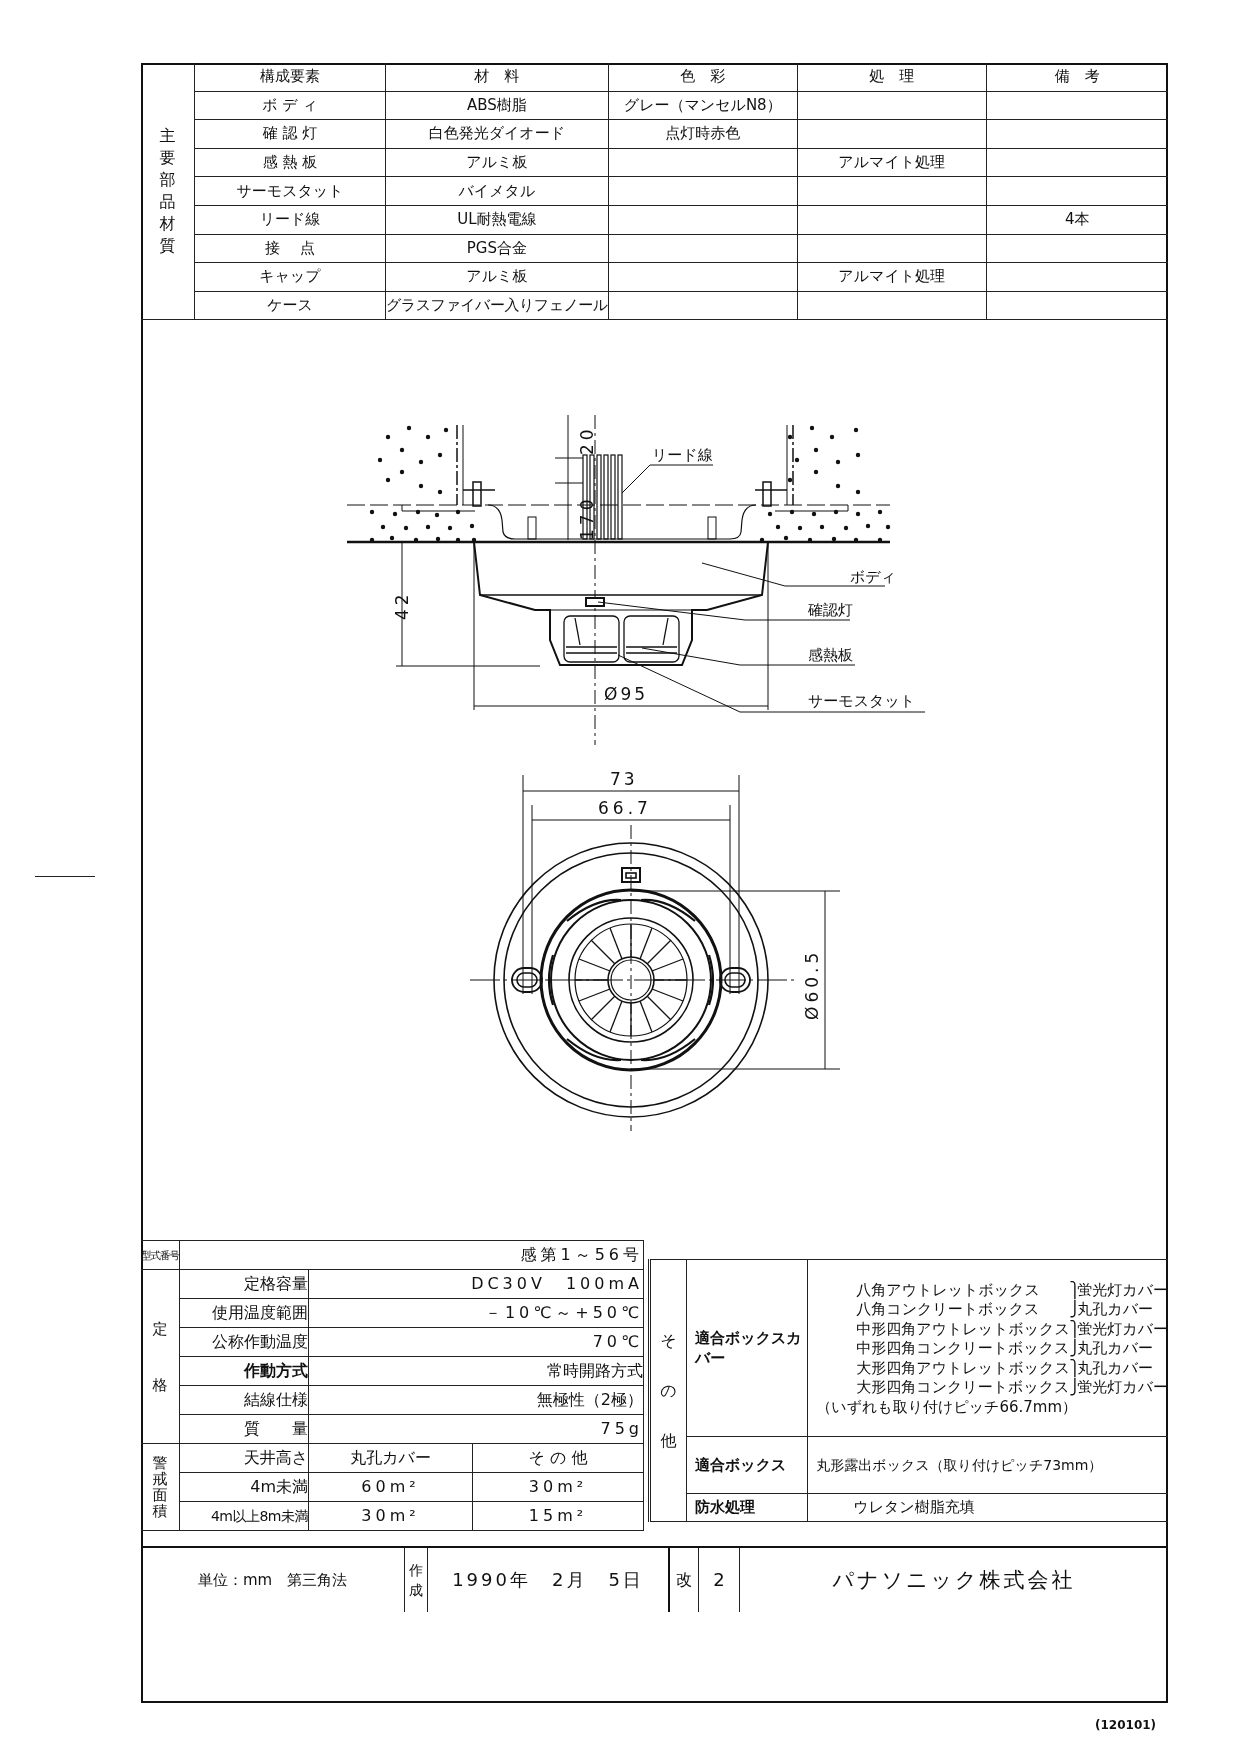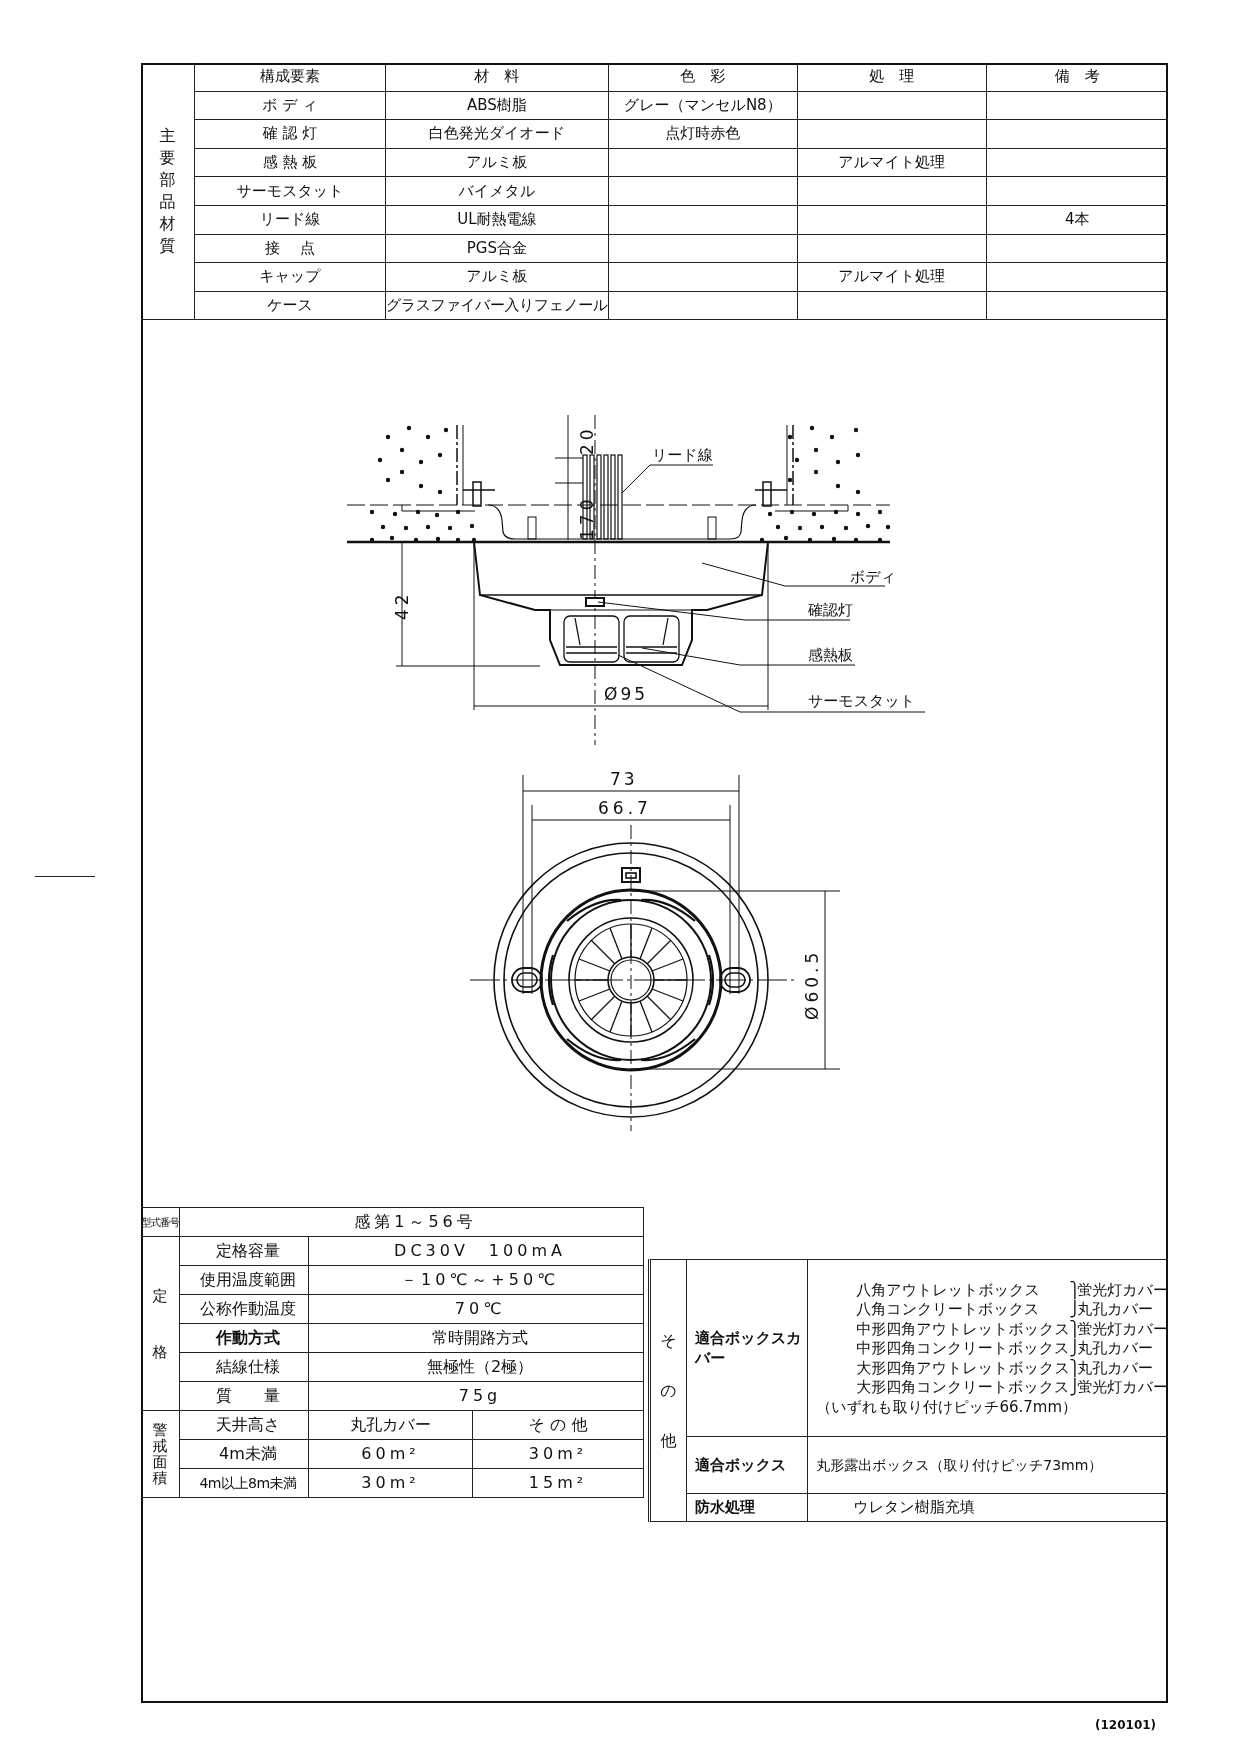--- a/index.html
+++ b/index.html
@@ -11,22 +11,22 @@
   
   .mat { position:absolute; left:141px; top:63px; width:1027px; }
   .mat td { height:27.6px; font-size:15px; }
   .mat .vhead { width:53px; font-size:16px; line-height:22px; white-space:normal; border-left:none; }
   .mat tr:first-child td { border-top:none; }
   .mat td:last-child { border-right:none; }
   .tiny { font-size:12px; letter-spacing:-0.5px; }
   
   .drawing { position:absolute; left:141px; top:330px; width:1027px; height:930px; }
   
-  .spec { position:absolute; left:141px; top:1207px; width:503px; }
-  .spec td { text-align:center; padding-left:8px; font-size:16px; height:28px; }
+  .spec { position:absolute; left:141px; top:1240px; width:503px; }
+  .spec td { text-align:right; padding-left:8px; font-size:16px; height:28px; }
   .spec .vh { width:38px; padding:0; text-align:center; font-size:15px; line-height:28px; white-space:normal; border-left:none; }
   .spec .vh.small { font-size:10.5px; letter-spacing:-1px; }
   .spec td.c { text-align:center; padding-left:0; }
   .spec .lbl { width:120px; }
   .spec .wide { letter-spacing:0.25em; }
   .spec .bold { font-weight:bold; }
   .other { position:absolute; left:648px; top:1259px; width:520px; }
   .other td { text-align:left; padding-left:8px; font-size:15px; }
   .other .vh { width:55px; padding:0; text-align:center; font-size:16px; line-height:50px; border-left:3px double #222; }
   .other td:last-child { border-right:none; }
@@ -432,16 +432,24 @@
   </tr>
   <tr>
     <td class="bold">防水処理</td>
     <td style="padding-left:45px">ウレタン樹脂充填</td>
   </tr>
 </tbody>
   </table>
 
 <table class="title" style="border-top:2px solid #111">
   <tbody>
+  <tr>
+    <td style="font-size:15px">単位：mm　第三角法</td>
+    <td class="small-v">作<br>成</td>
+    <td style="font-size:18px;letter-spacing:3px;width:240px">1990年　2月　5日</td>
+    <td style="width:28px;border-left:2px solid #111">改</td>
+    <td style="font-size:18px;width:40px">2</td>
+    <td colspan="4" style="font-size:21px;letter-spacing:3px">パナソニック株式会社</td>
+  </tr>
 </tbody>
   </table>
 
 <div class="code">(120101)</div>
 
 </body></html>

